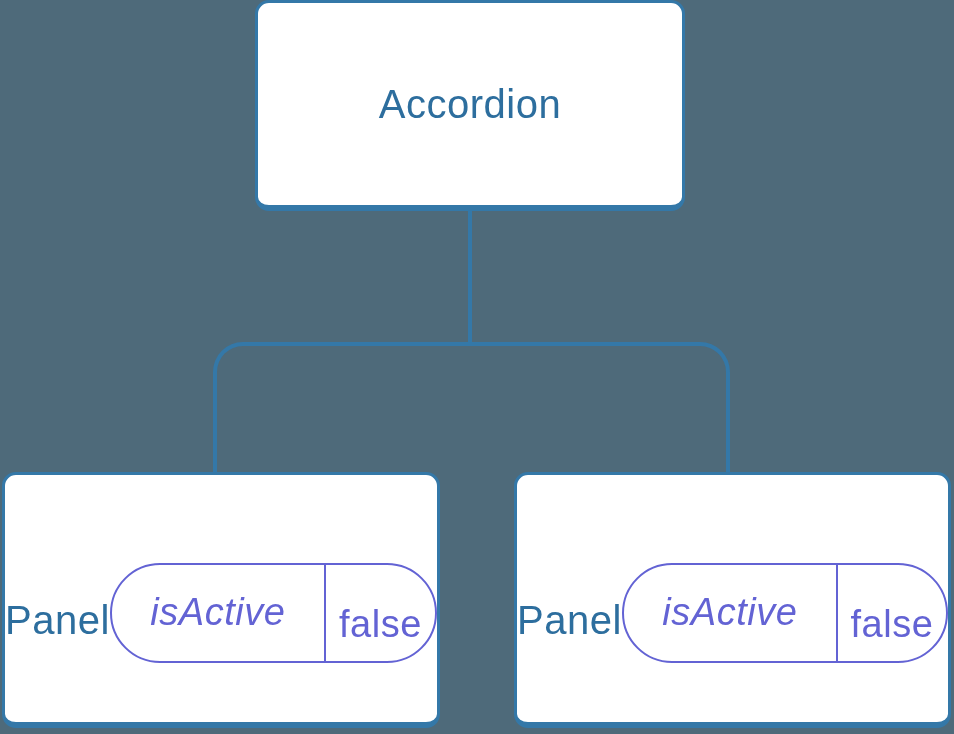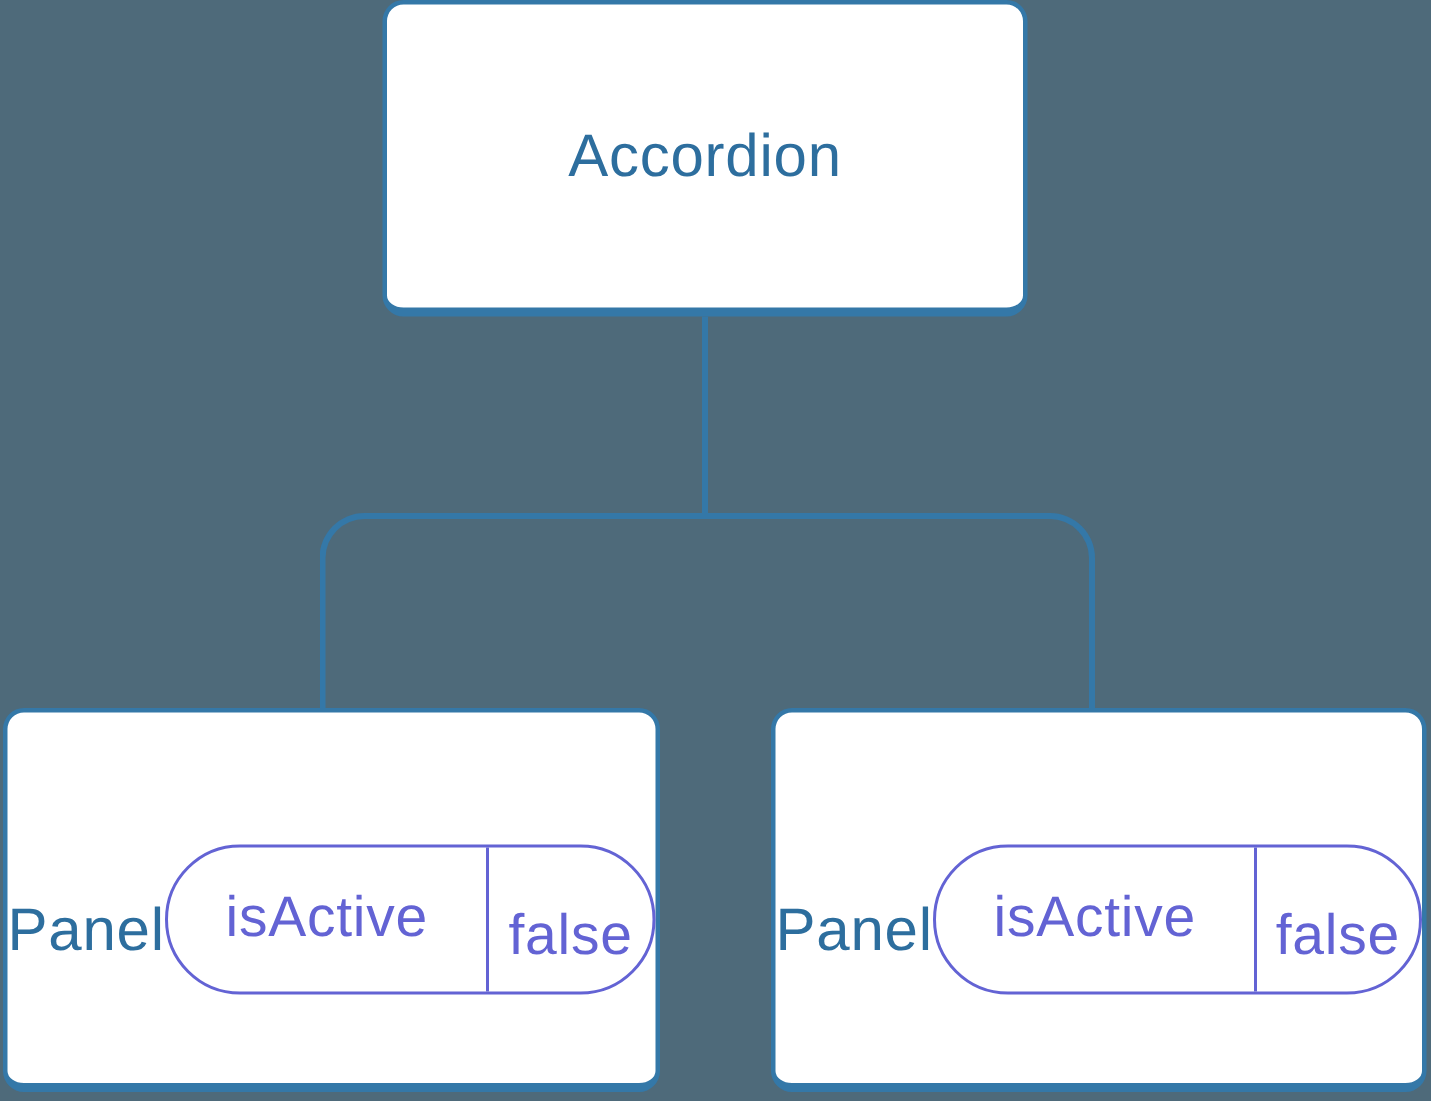--- a/index.html
+++ b/index.html
@@ -90,20 +90,21 @@
     letter-spacing: 0.5px;
   }
   .pill-cell {
     display: flex;
     align-items: center;
     justify-content: center;
   }
   .pill-cell.name {
     width: 212px;
     border-right: 2px solid var(--prop-accent, #6363d4);
+    font-style: italic;
   }
   .pill-cell.value {
     flex: 1;
     margin-top: 24px;
   }
 </style>
 </head>
 <body style="--bg: #4e6a7a; --connector: #3478a8; --node-border: #3478a8; --node-fill: #ffffff; --node-label: #2d6e9e; --prop-accent: #6363d4;">
 
 <div class="stage">

